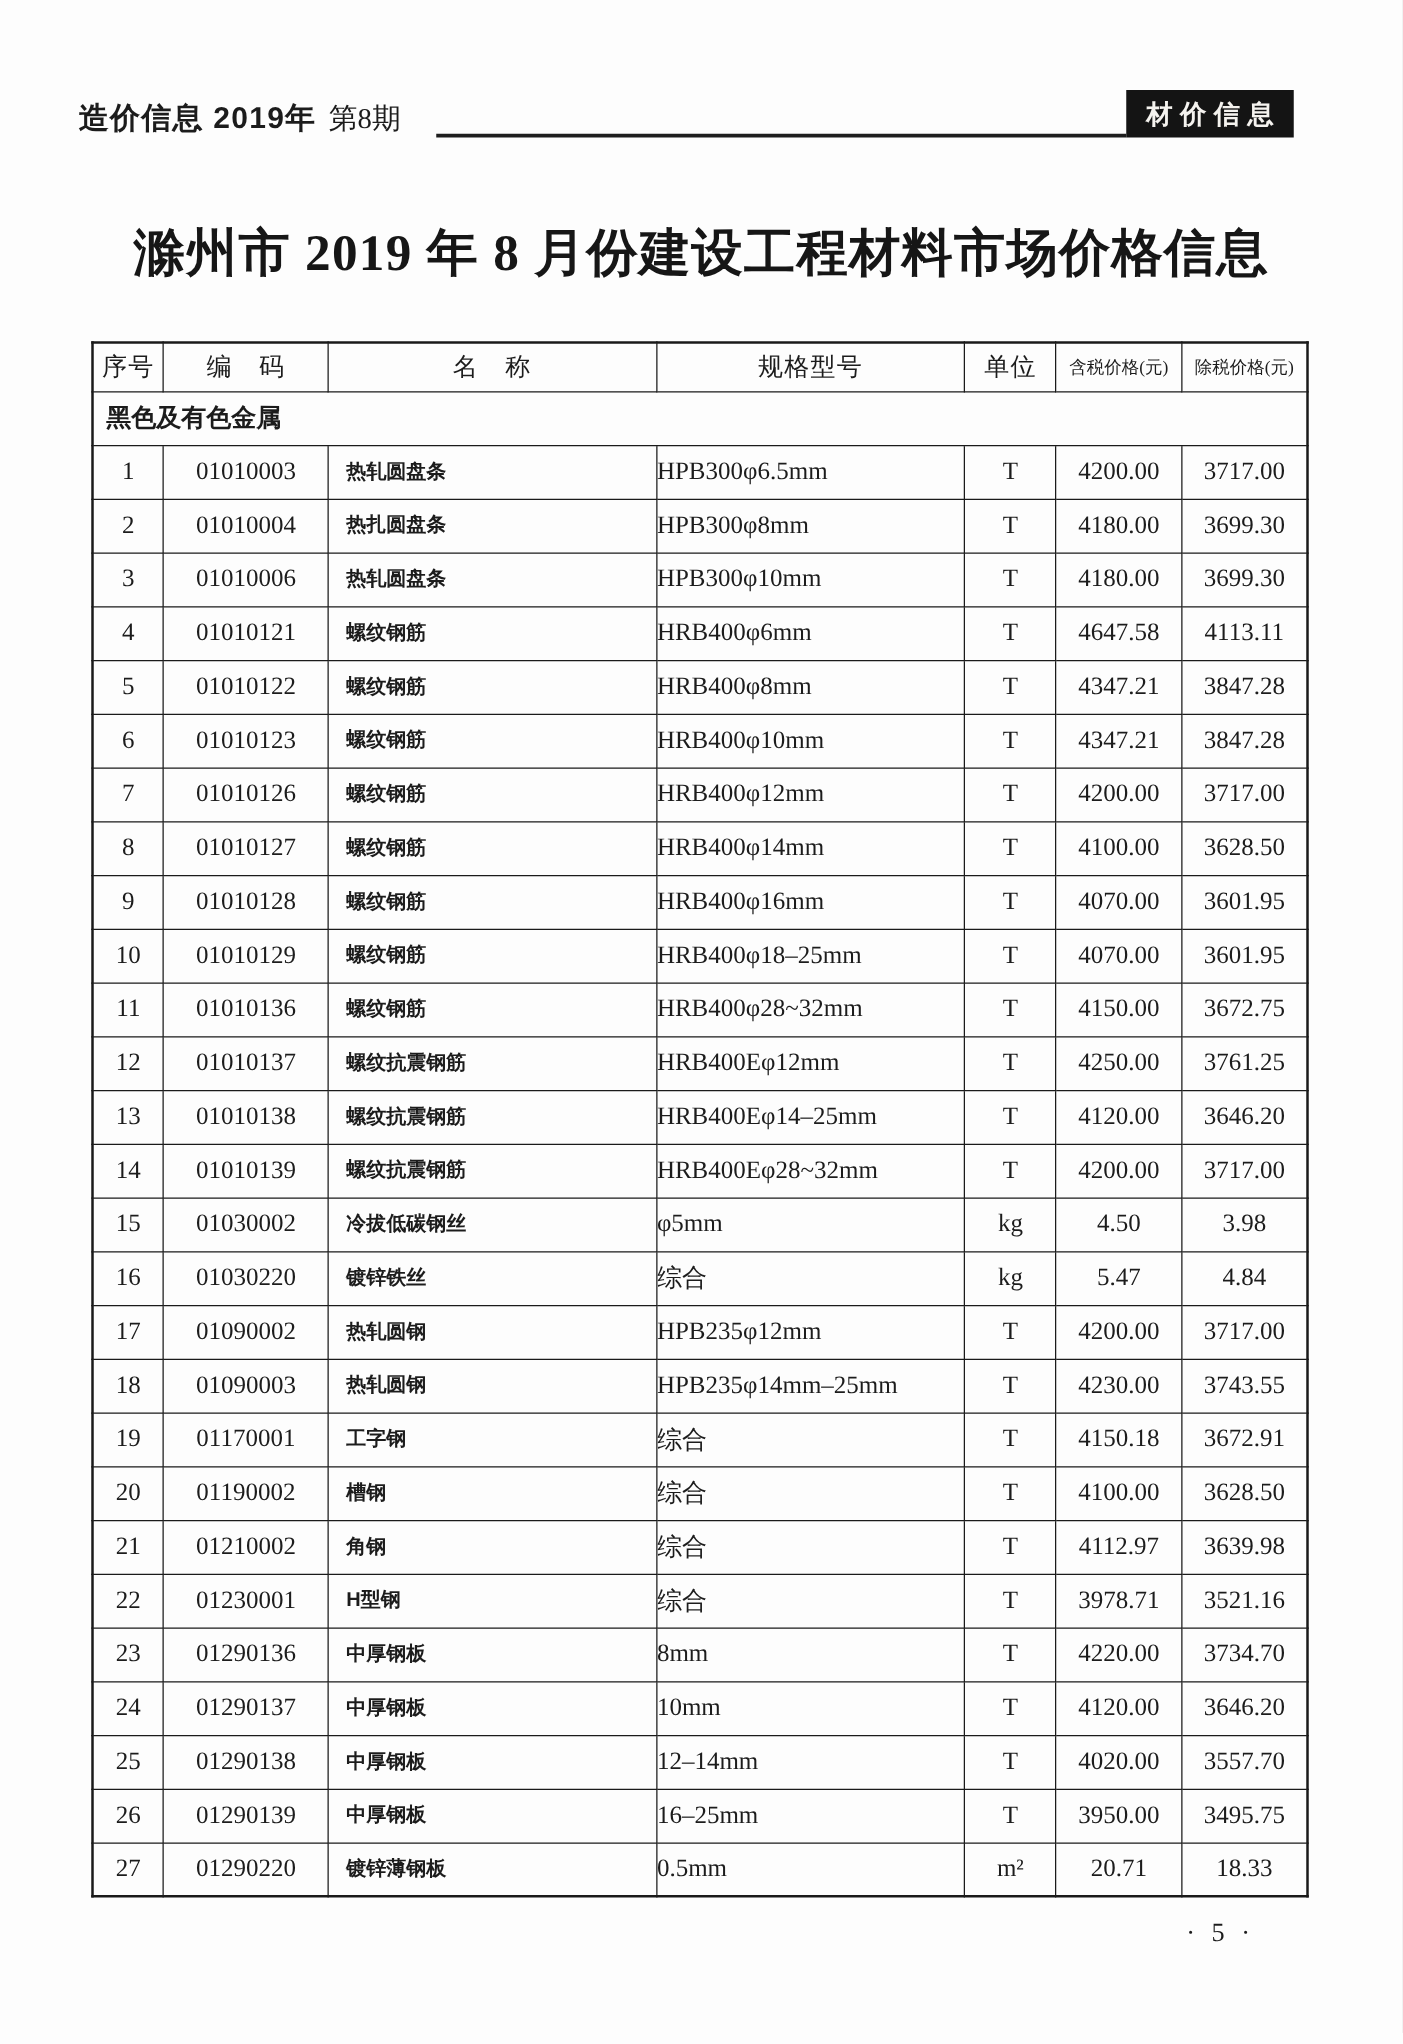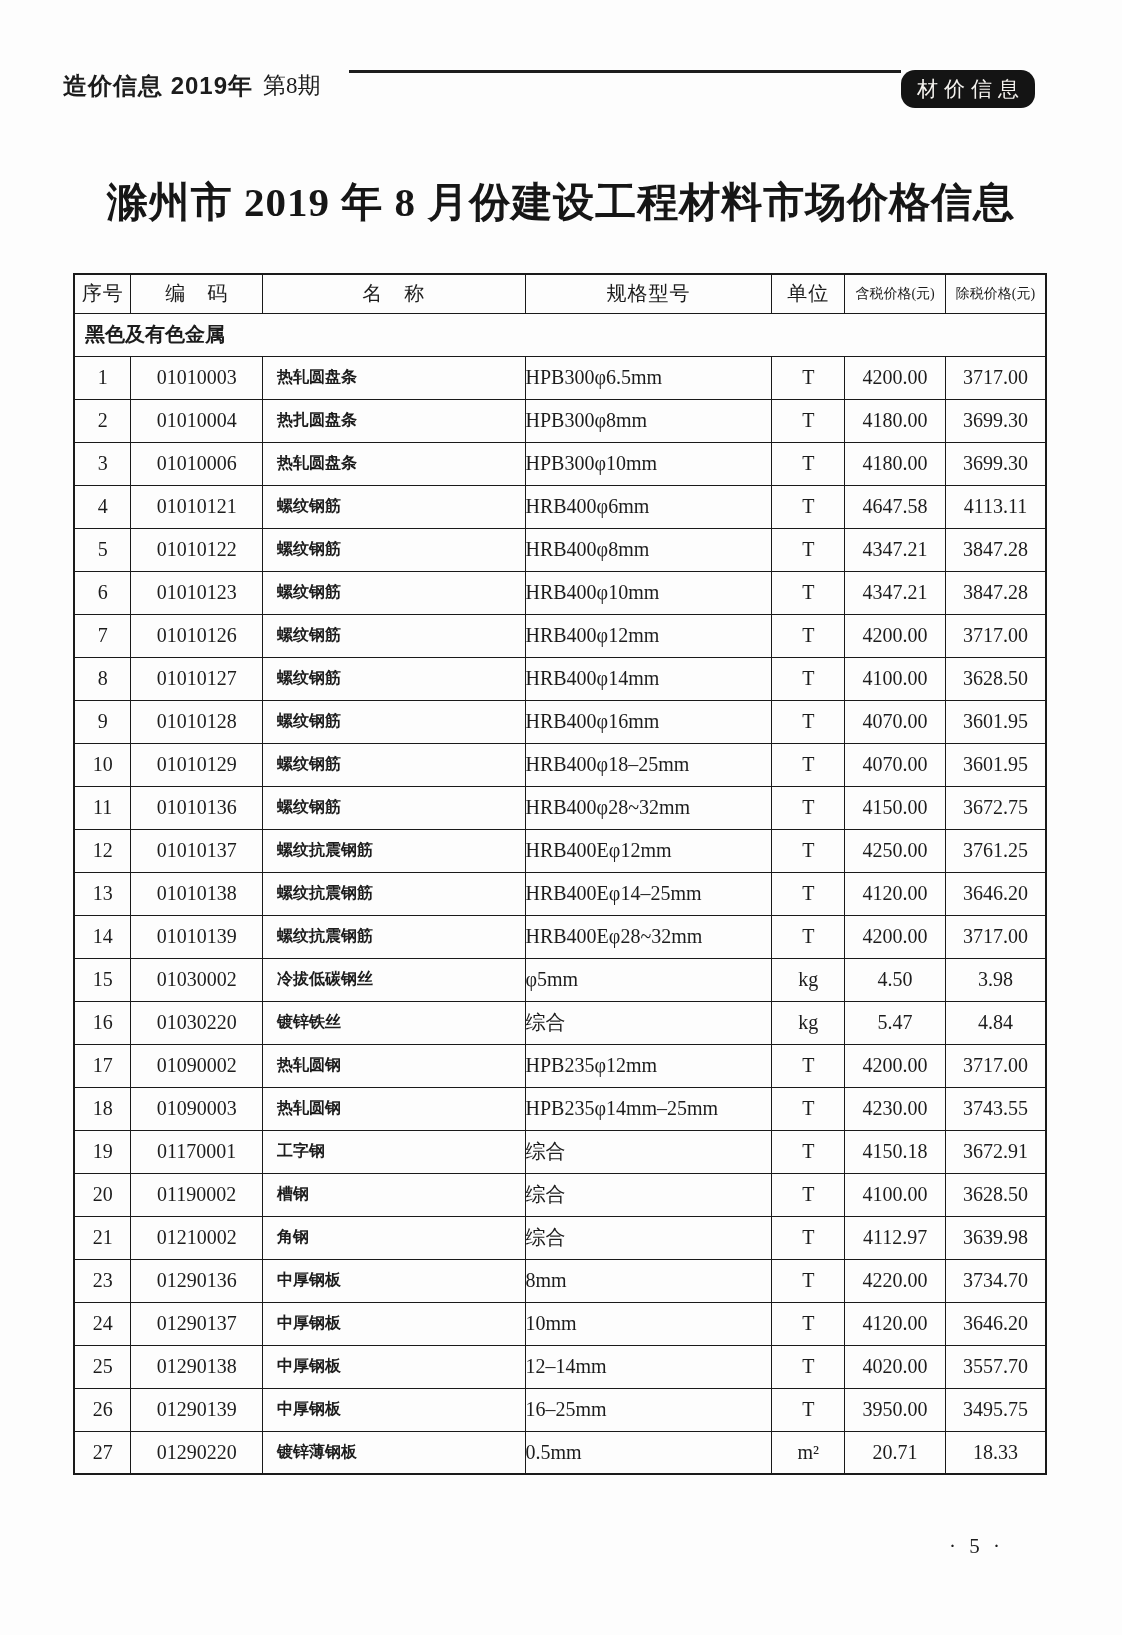--- a/index.html
+++ b/index.html
@@ -17,21 +17,21 @@
   }
 
   
   .running-head {
     position: absolute;
     top: 70px;
     left: 63px;
     right: 87px;
     height: 40px;
     display: flex;
-    align-items: flex-start;
+    align-items: flex-end;
   }
   .journal-title {
     font-family: "Liberation Sans", "DejaVu Sans", sans-serif;
     font-weight: 900;
     font-size: 24px;
     letter-spacing: 1px;
     white-space: nowrap;
   }
   .issue-no {
     font-family: "Liberation Serif", "DejaVu Serif", serif;
@@ -43,26 +43,25 @@
   .head-rule {
     flex: 1;
     height: 0;
     border-top: 3px solid #1e1e1e;
     margin: 0 0 0 28px;
   }
   .head-badge {
     background: #141414;
     color: #f5f3ef;
     font-family: "Liberation Sans", "DejaVu Sans", sans-serif;
-    font-weight: 400;
+    font-weight: 700;
     font-size: 21px;
     letter-spacing: 6px;
     padding: 5px 10px 5px 16px;
     white-space: nowrap;
-    border-radius: 14px;
   }
 
   
   .doc-title {
     position: absolute;
     top: 175px;
     left: 0;
     width: 100%;
     text-align: center;
     font-family: "Liberation Serif", "DejaVu Serif", serif;
@@ -371,20 +370,29 @@
           <tr>
             <td class="col-no">21</td>
             <td class="col-code">01210002</td>
             <td class="col-name">角钢</td>
             <td class="col-spec">综合</td>
             <td class="col-unit">T</td>
             <td class="col-price_incl_tax">4112.97</td>
             <td class="col-price_excl_tax">3639.98</td>
           </tr>
           <tr>
+            <td class="col-no">22</td>
+            <td class="col-code">01230001</td>
+            <td class="col-name">H型钢</td>
+            <td class="col-spec">综合</td>
+            <td class="col-unit">T</td>
+            <td class="col-price_incl_tax">3978.71</td>
+            <td class="col-price_excl_tax">3521.16</td>
+          </tr>
+          <tr>
             <td class="col-no">23</td>
             <td class="col-code">01290136</td>
             <td class="col-name">中厚钢板</td>
             <td class="col-spec">8mm</td>
             <td class="col-unit">T</td>
             <td class="col-price_incl_tax">4220.00</td>
             <td class="col-price_excl_tax">3734.70</td>
           </tr>
           <tr>
             <td class="col-no">24</td>

